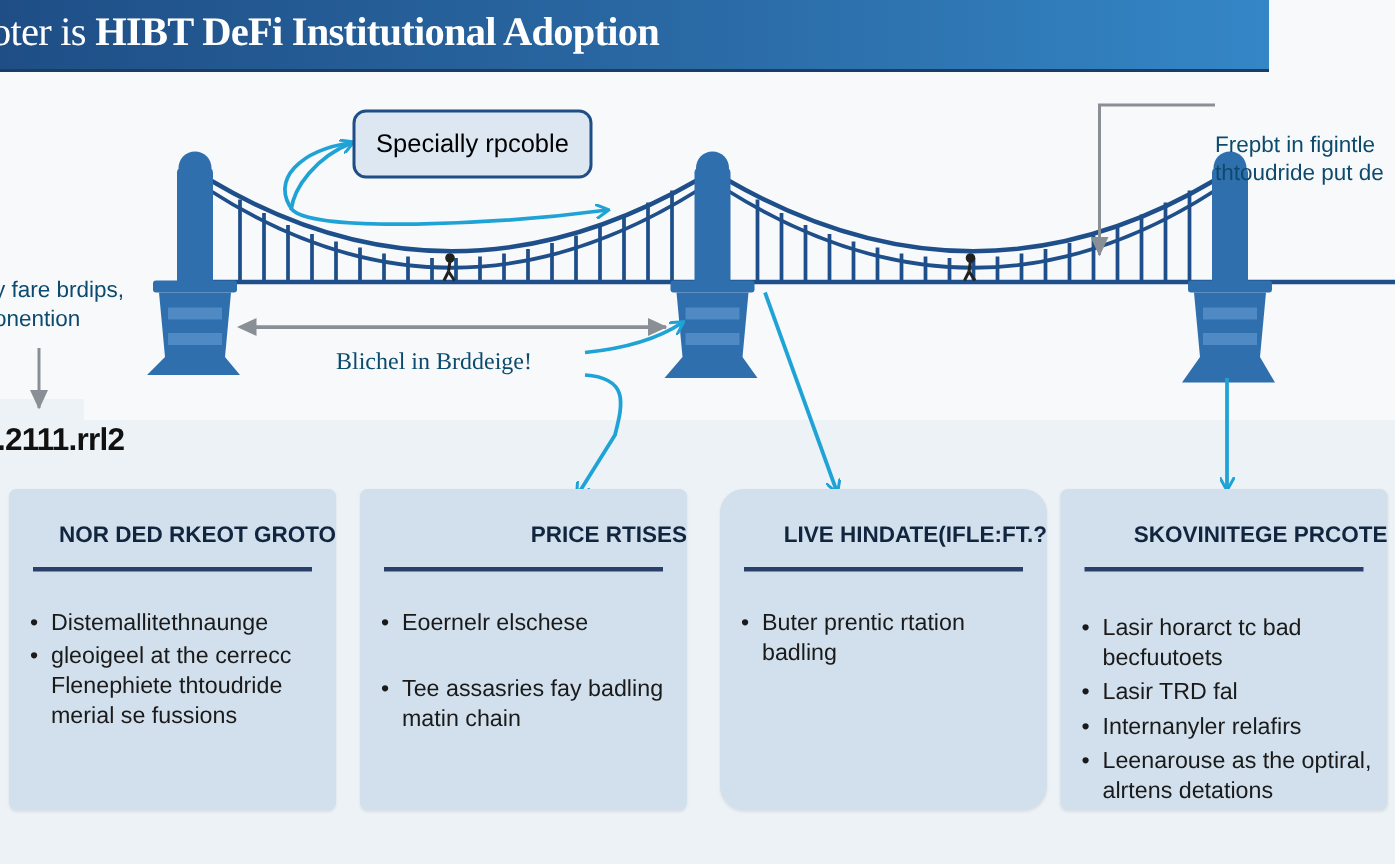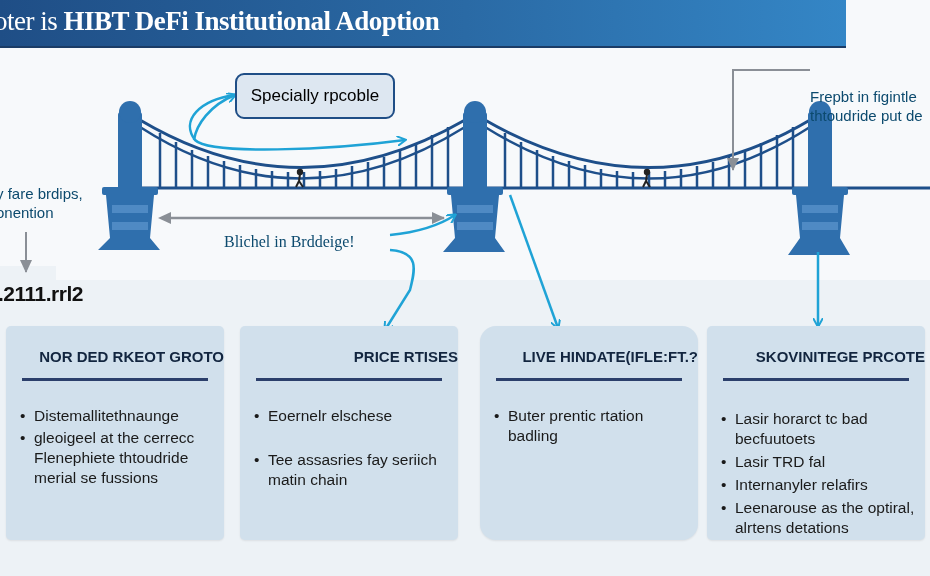--- a/index.html
+++ b/index.html
@@ -229,21 +229,21 @@
     <li>Distemallitethnaunge</li>
     <li>gleoigeel at the cerrecc Flenephiete thtoudride merial se fussions</li>
   </ul>
 </div>
 
 <div class="card" style="left:240px;">
   <div class="card-title">PRICE RTISES</div>
   <div class="card-rule"></div>
   <ul class="card-list">
     <li>Eoernelr elschese</li>
-    <li>Tee assasries fay seriich matin chain</li>
+    <li>Tee assasries fay badling matin chain</li>
   </ul>
 </div>
 
 <div class="card" style="left:480px;border-radius:16px;">
   <div class="card-title">LIVE HINDATE(IFLE:FT.?</div>
   <div class="card-rule"></div>
   <ul class="card-list">
     <li>Buter prentic rtation badling</li>
   </ul>
 </div>

